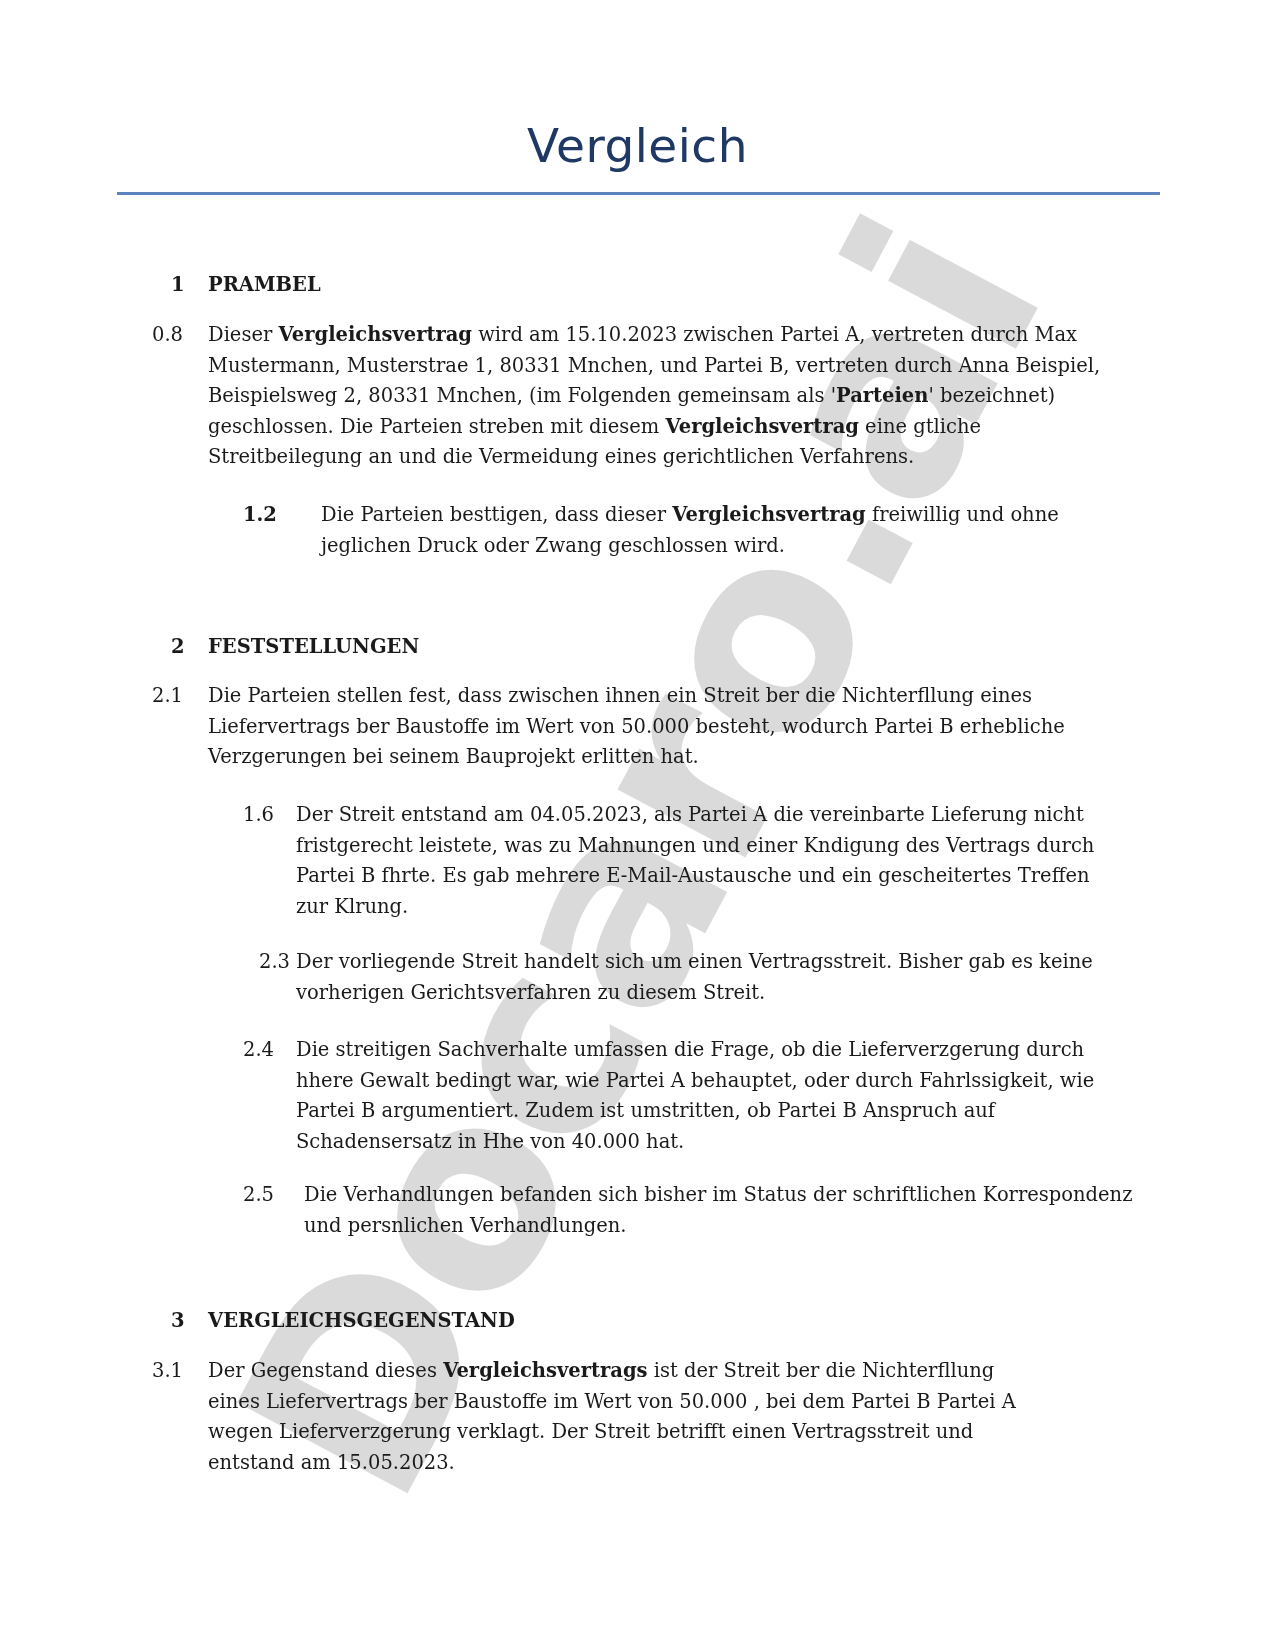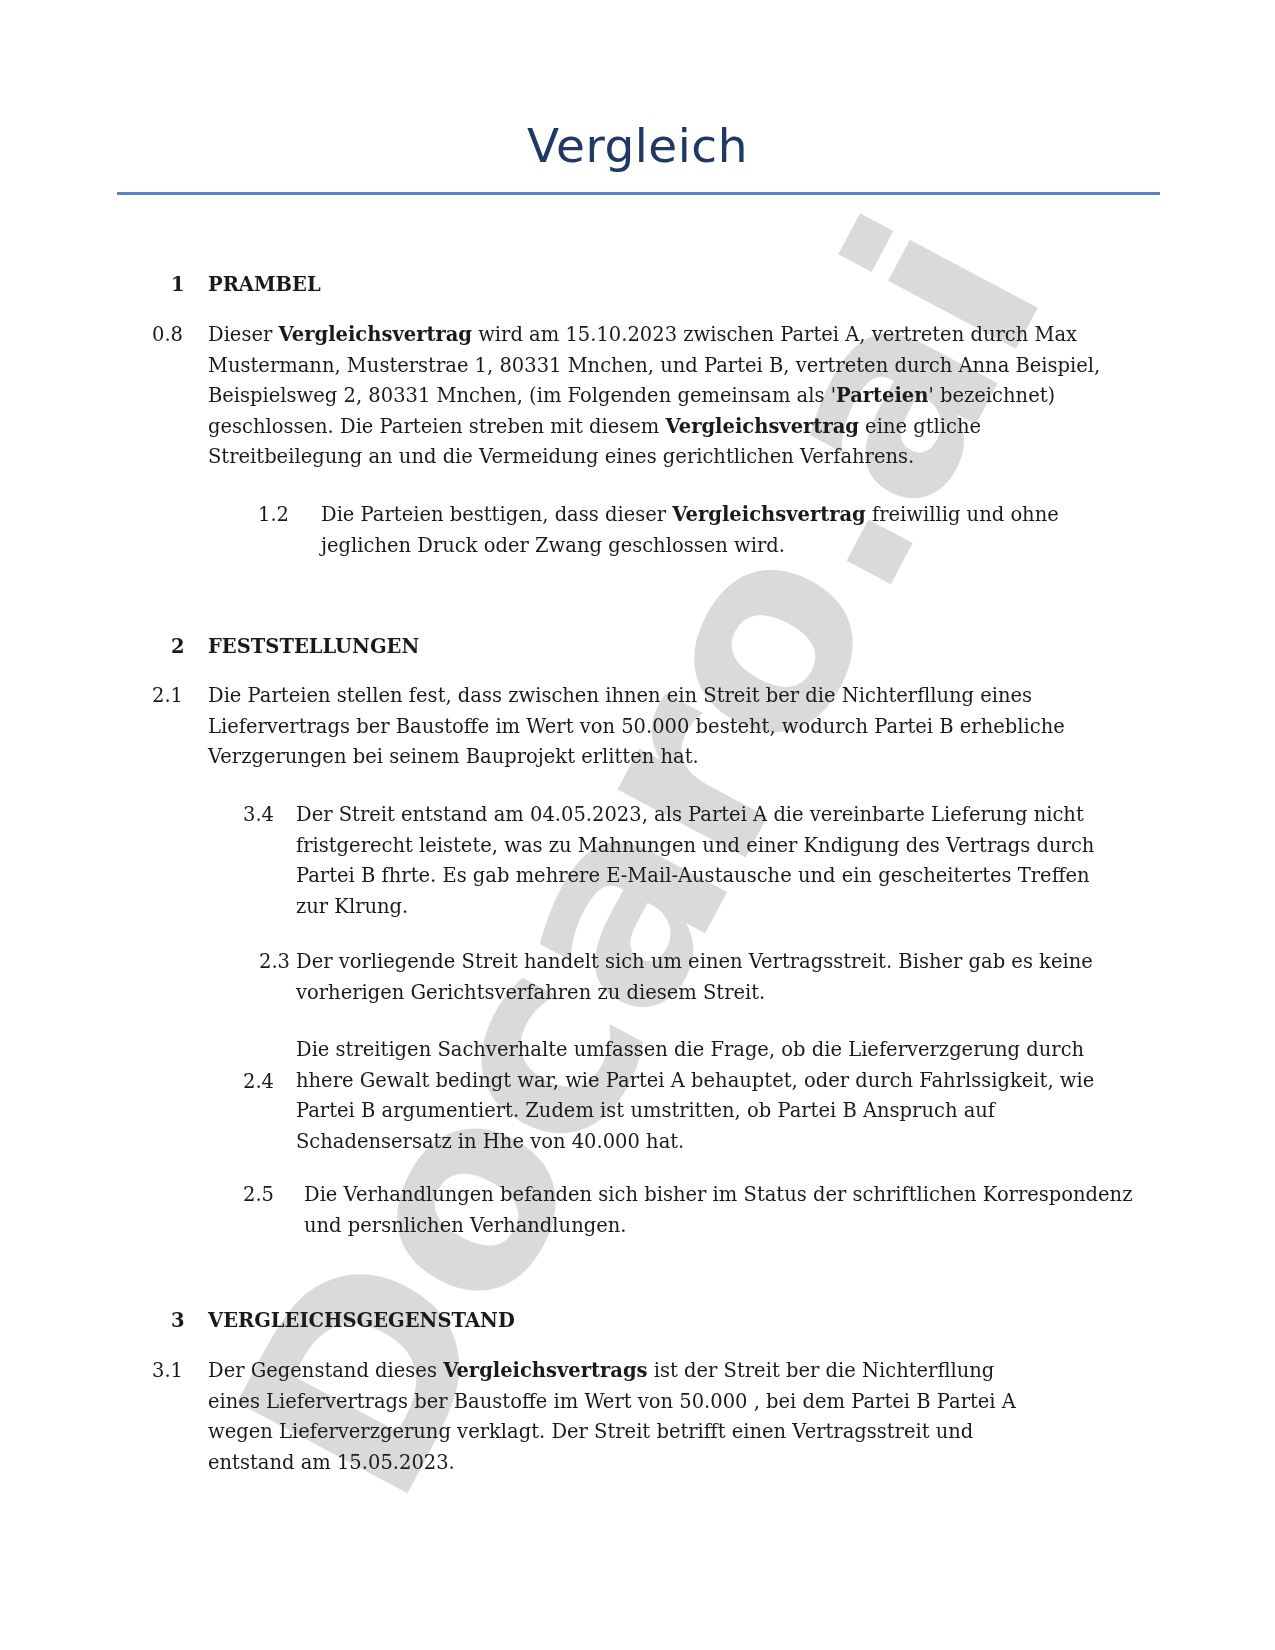--- a/index.html
+++ b/index.html
@@ -118,46 +118,46 @@
       <span class="num">1</span>
       <span class="label">PRAMBEL</span>
     </div>
 
     <div class="para" style="top:320px;">
       <span class="pnum" style="left:152px;">0.8</span>
       <div class="ptext" style="left:208px; width:920px;"><span>Dieser </span><b>Vergleichsvertrag</b><span> wird am 15.10.2023 zwischen Partei A, vertreten durch Max Mustermann, Musterstrae 1, 80331 Mnchen, und Partei B, vertreten durch Anna Beispiel, Beispielsweg 2, 80331 Mnchen, (im Folgenden gemeinsam als '</span><b>Parteien</b><span>' bezeichnet) geschlossen. Die Parteien streben mit diesem </span><b>Vergleichsvertrag</b><span> eine gtliche Streitbeilegung an und die Vermeidung eines gerichtlichen Verfahrens.</span></div>
     </div>
 
     <div class="para" style="top:500px;">
-      <span class="pnum" style="left:258px;">1.2</span>
+      <span class="pnum" style="left:243px;font-weight:bold;">1.2</span>
       <div class="ptext" style="left:296px; width:830px;margin-left:25px;"><span>Die Parteien besttigen, dass dieser </span><b>Vergleichsvertrag</b><span> freiwillig und ohne jeglichen Druck oder Zwang geschlossen wird.</span></div>
     </div>
 
     <div class="heading" style="top:632px;">
       <span class="num">2</span>
       <span class="label">FESTSTELLUNGEN</span>
     </div>
 
     <div class="para" style="top:681px;">
       <span class="pnum" style="left:152px;">2.1</span>
       <div class="ptext" style="left:208px; width:880px;"><span>Die Parteien stellen fest, dass zwischen ihnen ein Streit ber die Nichterfllung eines Liefervertrags ber Baustoffe im Wert von 50.000  besteht, wodurch Partei B erhebliche Verzgerungen bei seinem Bauprojekt erlitten hat.</span></div>
     </div>
 
     <div class="para" style="top:800px;">
-      <span class="pnum" style="left:243px;">3.4</span>
+      <span class="pnum" style="left:243px;">1.6</span>
       <div class="ptext" style="left:296px; width:830px;"><span>Der Streit entstand am 04.05.2023, als Partei A die vereinbarte Lieferung nicht fristgerecht leistete, was zu Mahnungen und einer Kndigung des Vertrags durch Partei B fhrte. Es gab mehrere E-Mail-Austausche und ein gescheitertes Treffen zur Klrung.</span></div>
     </div>
 
     <div class="para" style="top:947px;">
       <span class="pnum" style="left:259px;">2.3</span>
       <div class="ptext" style="left:296px; width:800px;"><span>Der vorliegende Streit handelt sich um einen Vertragsstreit. Bisher gab es keine vorherigen Gerichtsverfahren zu diesem Streit.</span></div>
     </div>
 
     <div class="para" style="top:1035px;">
-      <span class="pnum" style="left:243px;margin-top:32px;">2.4</span>
+      <span class="pnum" style="left:243px;">2.4</span>
       <div class="ptext" style="left:296px; width:835px;"><span>Die streitigen Sachverhalte umfassen die Frage, ob die Lieferverzgerung durch hhere Gewalt bedingt war, wie Partei A behauptet, oder durch Fahrlssigkeit, wie Partei B argumentiert. Zudem ist umstritten, ob Partei B Anspruch auf Schadensersatz in Hhe von 40.000  hat.</span></div>
     </div>
 
     <div class="para" style="top:1180px;">
       <span class="pnum" style="left:243px;text-align:right;">2.5</span>
       <div class="ptext" style="left:296px; width:830px;margin-left:8px;"><span>Die Verhandlungen befanden sich bisher im Status der schriftlichen Korrespondenz und persnlichen Verhandlungen.</span></div>
     </div>
 
     <div class="heading" style="top:1306px;">
       <span class="num">3</span>

